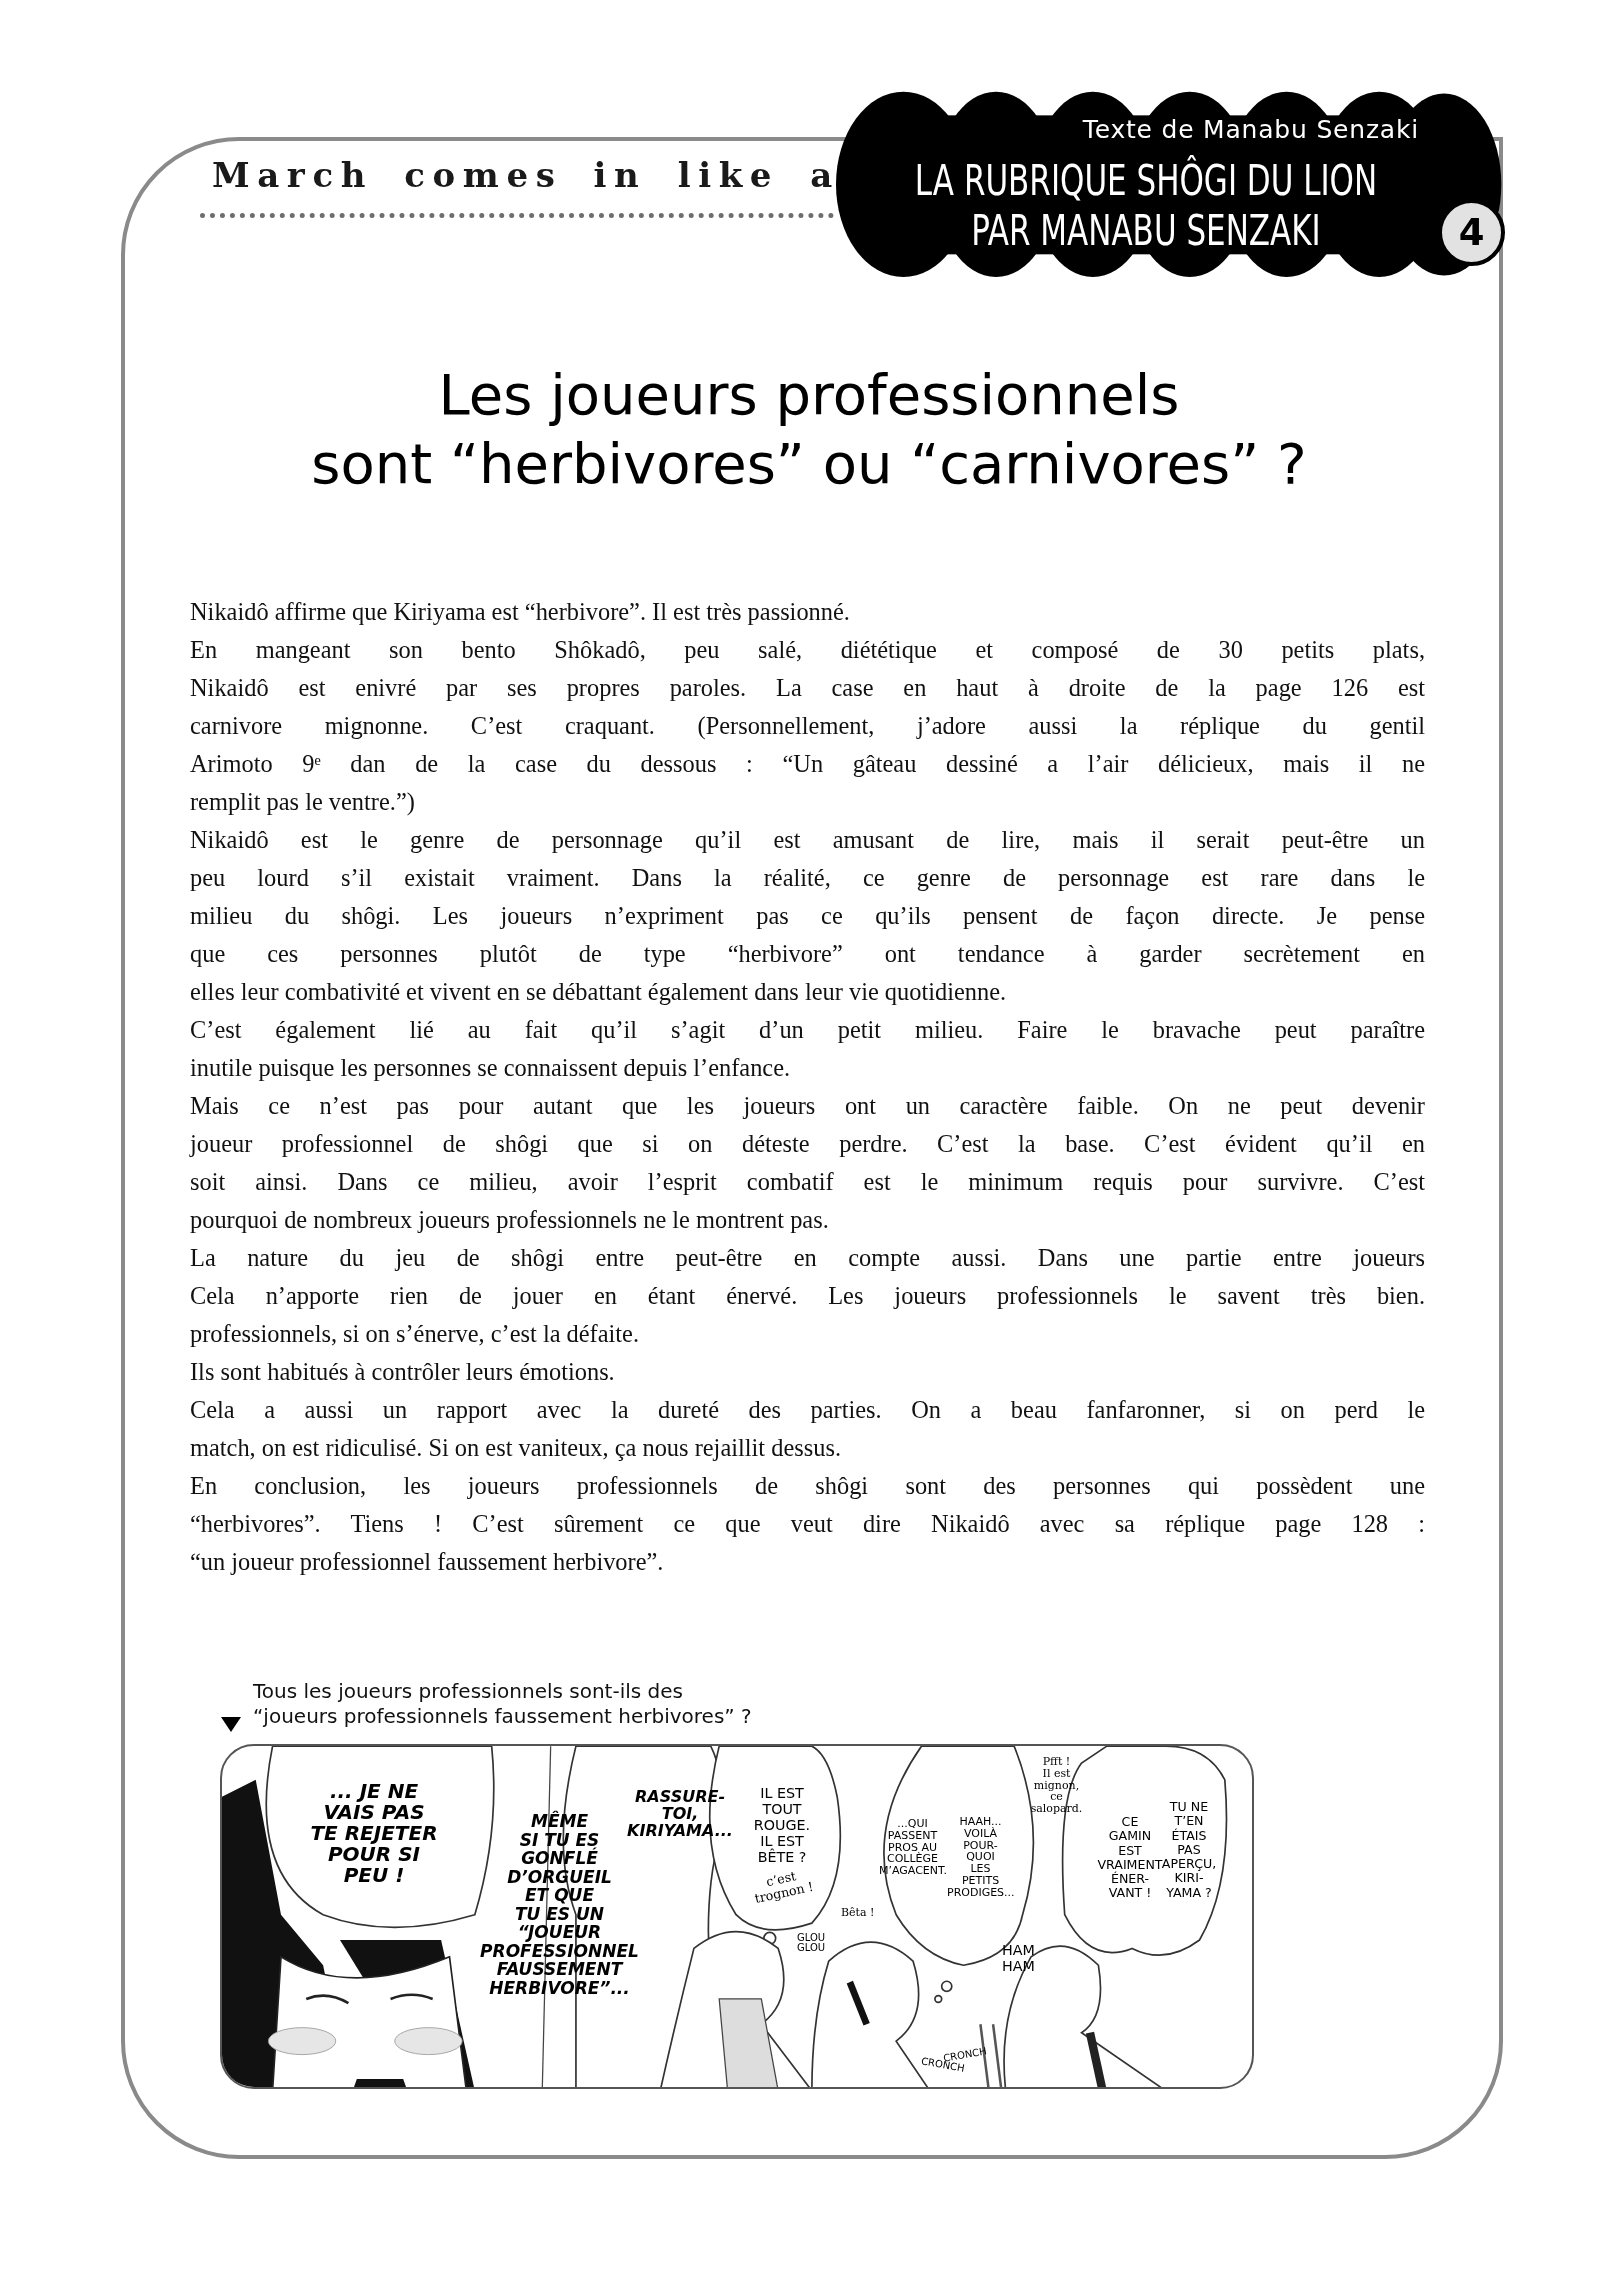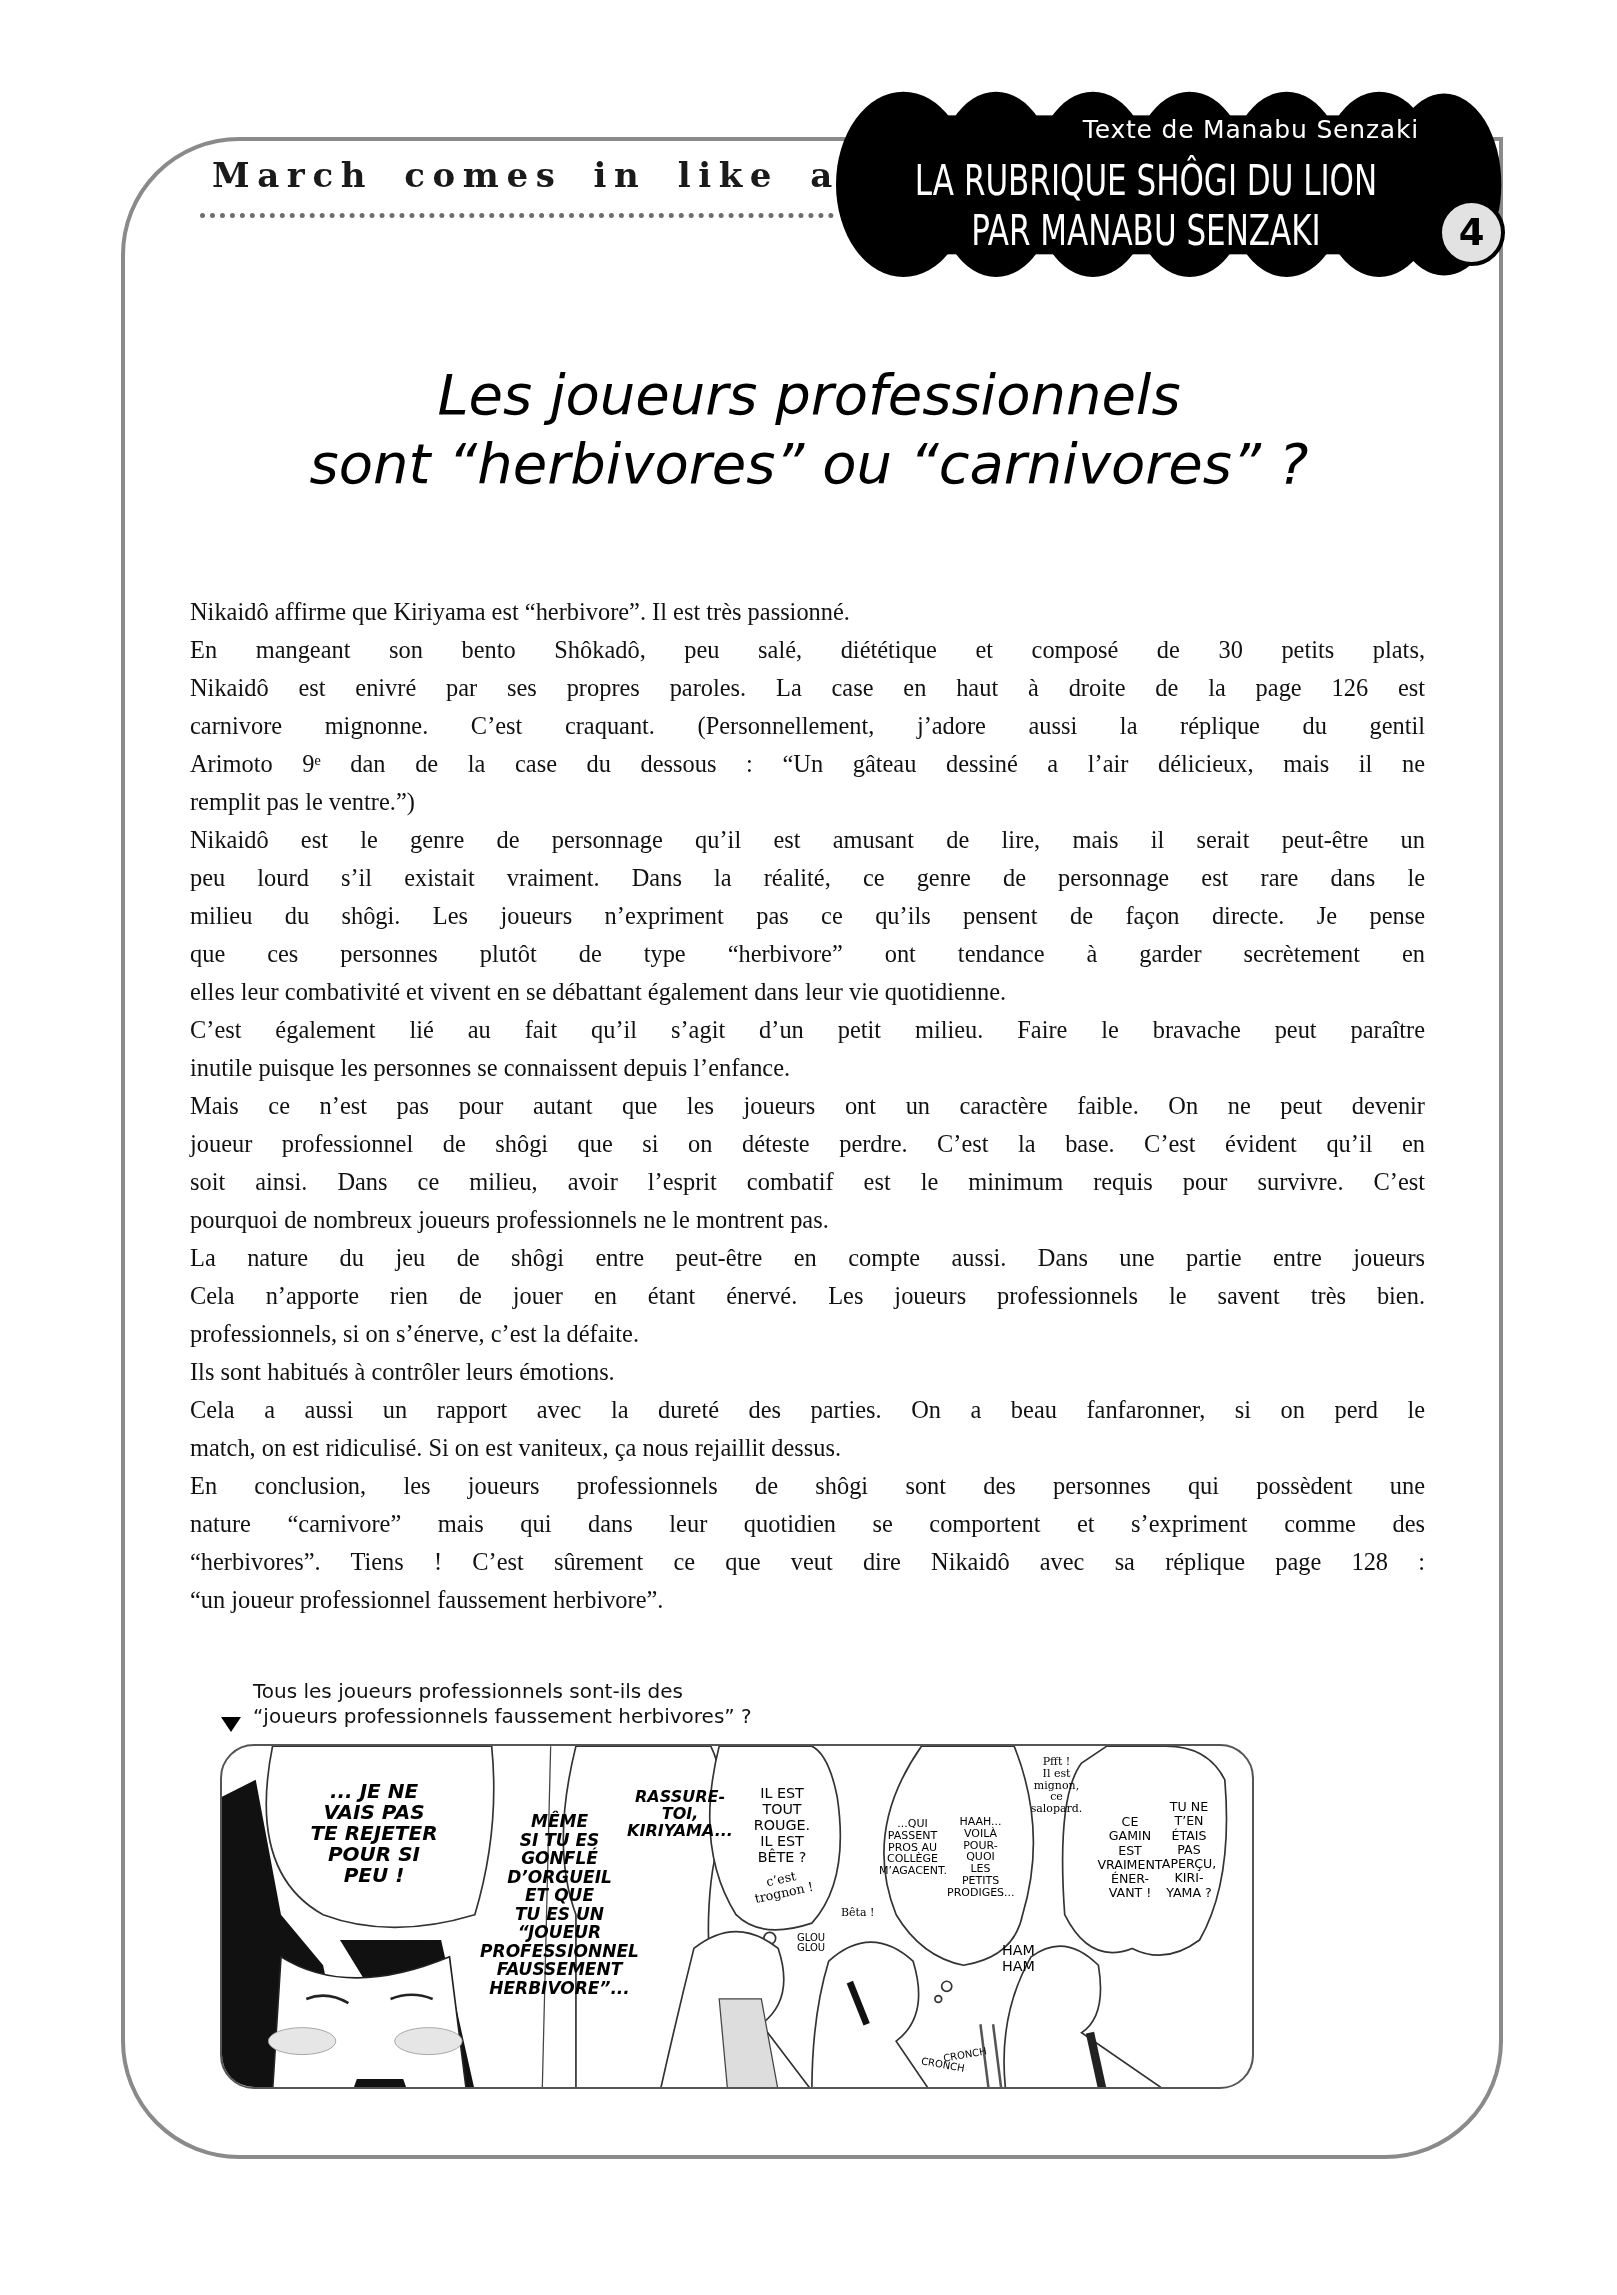--- a/index.html
+++ b/index.html
@@ -41,21 +41,21 @@
     .issue-badge {
       position: absolute; left: 1438px; top: 199px; width: 67px; height: 67px;
       border-radius: 50%; background: #e2e2e2; border: 4.2px solid #000; box-sizing: border-box;
       display: flex; align-items: center; justify-content: center;
       font-family: "DejaVu Sans", sans-serif; font-weight: bold; font-size: 37px; color: #000;
     }
 
     
     .article-title {
       position: absolute; left: 0; width: 1618px; text-align: center;
-      font-family: "DejaVu Sans", sans-serif; font-size: 56px; line-height: 67px; color: #000; font-style: italic;
+      font-family: "DejaVu Sans", sans-serif; font-size: 56px; line-height: 67px; color: #000;
     }
     .article-title.t1 { top: 361px; }
     .article-title.t2 { top: 430px; }
 
     
     .body { position: absolute; left: 190px; top: 593px; width: 1235px; }
     .line {
       height: 38px; line-height: 38px; font-size: 24.4px; white-space: nowrap;
       font-family: Liberation Serif, serif; color: #111;
       text-align: justify; text-align-last: justify; overflow: visible;
@@ -138,21 +138,20 @@
     <div class="line" style="white-space: nowrap;">joueur professionnel de shôgi que si on déteste perdre. C’est la base. C’est évident qu’il en</div>
     <div class="line" style="white-space: nowrap;">soit ainsi. Dans ce milieu, avoir l’esprit combatif est le minimum requis pour survivre. C’est</div>
     <div class="line last" style="white-space: nowrap;">pourquoi de nombreux joueurs professionnels ne le montrent pas.</div>
     <div class="line" style="white-space: nowrap;">La nature du jeu de shôgi entre peut-être en compte aussi. Dans une partie entre joueurs</div>
     <div class="line" style="white-space: nowrap;">Cela n’apporte rien de jouer en étant énervé. Les joueurs professionnels le savent très bien.</div>
     <div class="line last" style="white-space: nowrap;">professionnels, si on s’énerve, c’est la défaite.</div>
     <div class="line last" style="white-space: nowrap;">Ils sont habitués à contrôler leurs émotions.</div>
     <div class="line" style="white-space: nowrap;">Cela a aussi un rapport avec la dureté des parties. On a beau fanfaronner, si on perd le</div>
     <div class="line last" style="white-space: nowrap;">match, on est ridiculisé. Si on est vaniteux, ça nous rejaillit dessus.</div>
     <div class="line" style="white-space: nowrap;">En conclusion, les joueurs professionnels de shôgi sont des personnes qui possèdent une</div>
-    <div class="line" style="white-space: nowrap;">nature “carnivore” mais qui dans leur quotidien se comportent et s’expriment comme des</div>
     <div class="line" style="white-space: nowrap;">“herbivores”. Tiens ! C’est sûrement ce que veut dire Nikaidô avec sa réplique page 128 :</div>
     <div class="line last" style="white-space: nowrap;">“un joueur professionnel faussement herbivore”.</div>
   </div>
 
 <div class="caption-arrow"></div>
 <div class="caption c1">Tous les joueurs professionnels sont-ils des</div>
 <div class="caption c2">“joueurs professionnels faussement herbivores” ?</div>
 
 <div class="panel">
   <svg class="art" width="1034" height="345" viewBox="0 0 1227 409">

